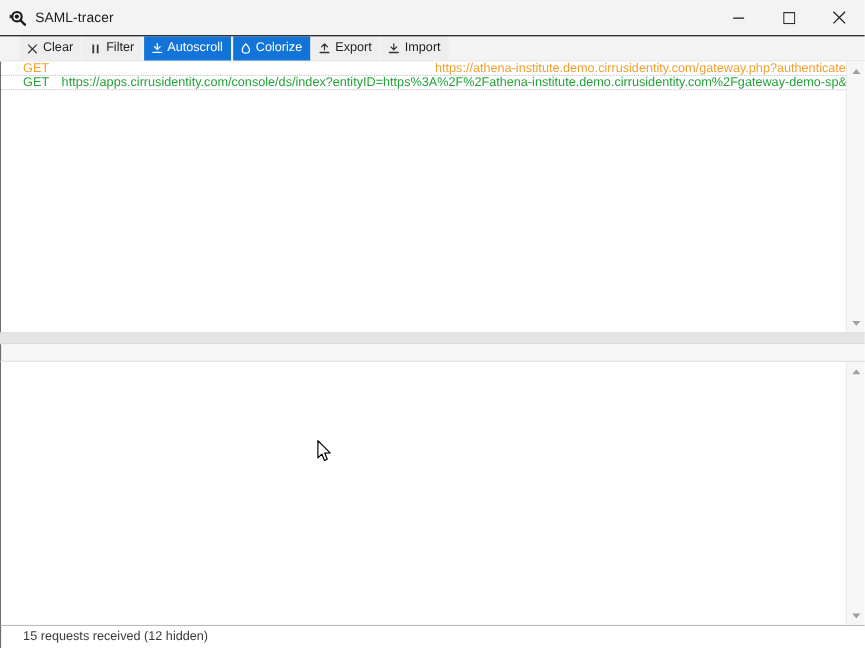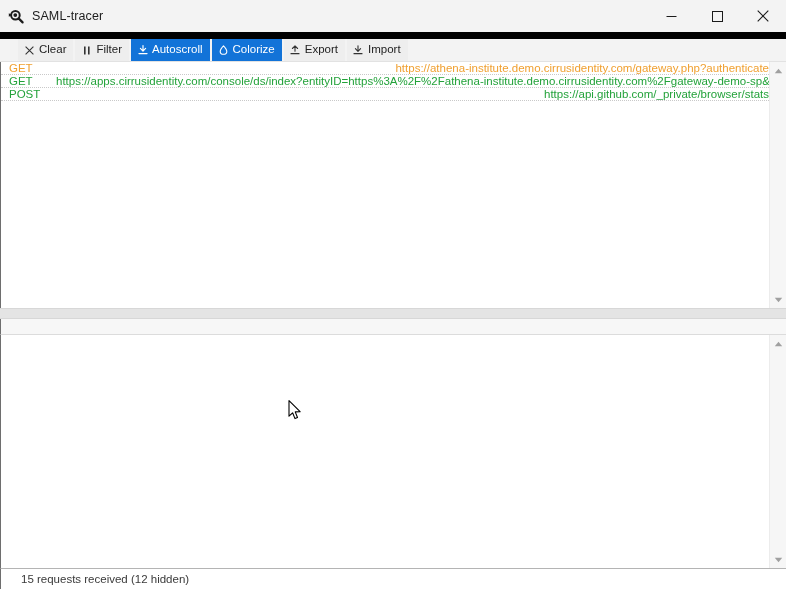--- a/index.html
+++ b/index.html
@@ -26,21 +26,21 @@
   }
 
   
   .titlebar {
     height: 32px;
     min-height: 32px;
     background: #f3f3f3;
     display: flex;
     align-items: center;
     position: relative;
-    border-bottom: 7px solid #000000;
+    border-bottom: 1px solid #000000;
   }
   .title-left {
     display: flex;
     align-items: center;
     padding-left: 8px;
     gap: 7px;
   }
   .app-icon {
     width: 17px;
     height: 17px;
@@ -132,21 +132,21 @@
     align-items: center;
     font-size: 11.5px;
     border-bottom: 1px dotted #c9c9c9;
     white-space: nowrap;
     box-sizing: border-box;
     cursor: default;
   }
   .req-method {
     width: 55px;
     min-width: 55px;
-    padding-left: 8px;
+    padding-left: 20px;
     box-sizing: border-box;
     overflow: hidden;
   }
   .req-url {
     overflow: hidden;
     text-overflow: clip;
     white-space: nowrap;
     flex: 1 1 auto;
     text-align: right;
   }
@@ -344,24 +344,20 @@
   <div class="top-panel">
     <div class="req-list" id="req-list">
         <div class="req-row" style="color: rgb(240, 160, 48);">
           <span class="req-method">GET</span>
           <span class="req-url">https://athena-institute.demo.cirrusidentity.com/gateway.php?authenticate</span>
         </div>
         <div class="req-row" style="color: rgb(35, 162, 58);">
           <span class="req-method">GET</span>
           <span class="req-url">https://apps.cirrusidentity.com/console/ds/index?entityID=https%3A%2F%2Fathena-institute.demo.cirrusidentity.com%2Fgateway-demo-sp&amp;return=http</span>
         </div>
-        <div class="req-row" style="color: rgb(35, 162, 58);">
-          <span class="req-method">POST</span>
-          <span class="req-url">https://api.github.com/_private/browser/stats</span>
-        </div>
       </div>
 
     <div class="vscroll">
       <div class="sb-arrow">
         <svg width="9" height="6" viewBox="0 0 9 6">
             <path d="M4.5 0.8 L8.2 5.2 H0.8 Z" fill="#a0a0a0"></path>
           </svg>
       </div>
       <div class="sb-track"></div>
       <div class="sb-arrow">

